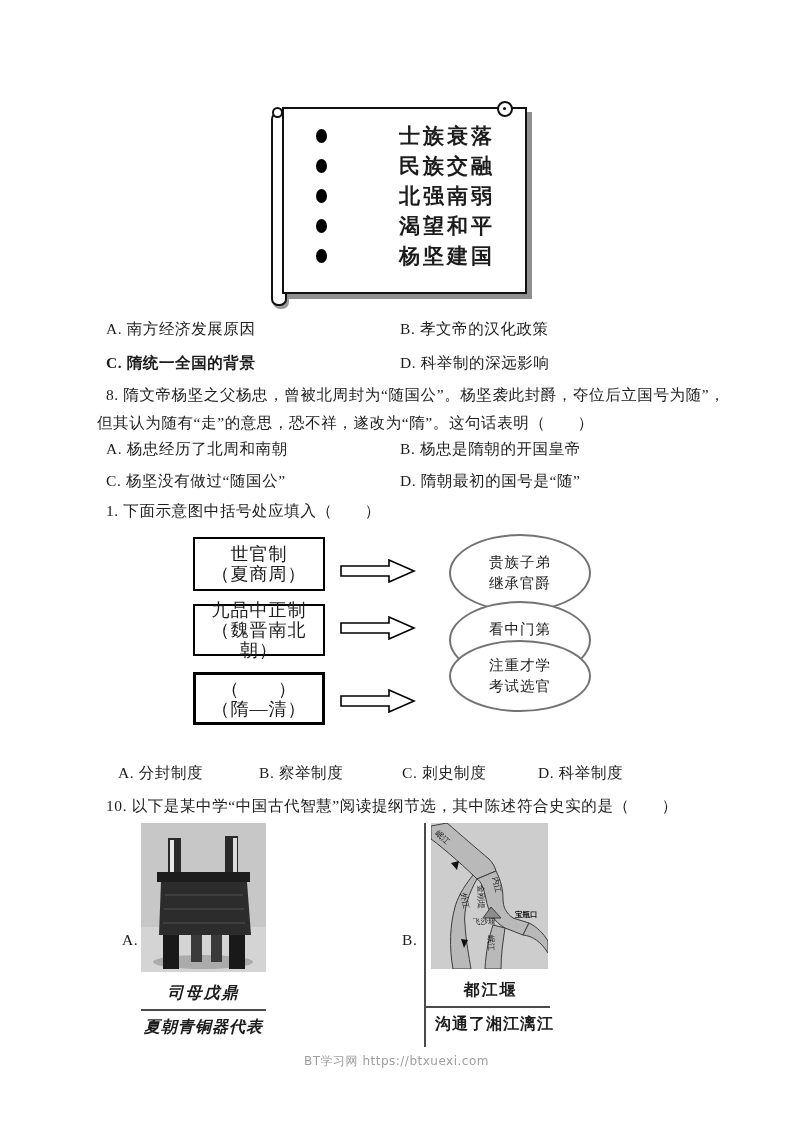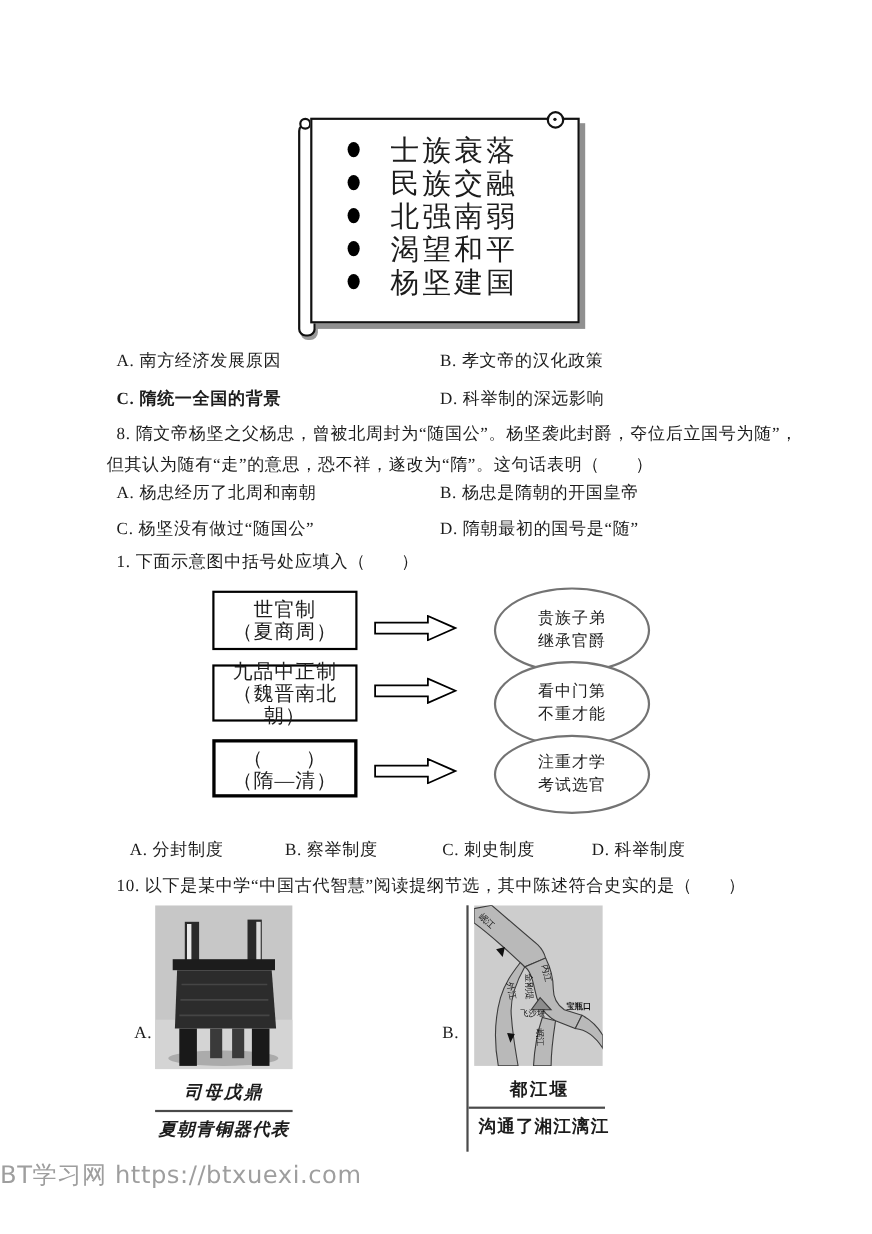--- a/index.html
+++ b/index.html
@@ -14,21 +14,21 @@
   .scroll-rod::before{content:"";position:absolute;left:-1px;top:-7px;width:7px;height:7px;
               border:2px solid #111;border-radius:50%;background:#fff;}
   .scroll-main{position:absolute;left:11px;top:10px;width:241px;height:183px;background:#fff;
               border:2.5px solid #111;box-shadow:5px 5px 0 #909090;}
   .scroll-curl{position:absolute;right:12px;top:-8px;width:12px;height:12px;border:2px solid #111;
               border-radius:50%;background:#fff;}
   .scroll-curl::after{content:"";position:absolute;left:4px;top:4px;width:3px;height:3px;background:#111;border-radius:50%;}
   .scroll-list{position:absolute;left:22px;top:12px;}
   .scroll-item{display:flex;align-items:center;height:30px;}
   .scroll-dot{width:11px;height:14px;background:#000;border-radius:50%;margin-left:10px;margin-right:28px;flex:0 0 auto;}
-  .scroll-text{font-size:26px;font-weight:normal;letter-spacing:3px;white-space:nowrap;}
+  .scroll-text{font-size:21px;font-weight:bold;letter-spacing:3px;white-space:nowrap;margin-left:44px;}
 
   
   .dbox{position:absolute;left:193px;width:132px;border:2px solid #000;background:#fff;box-sizing:border-box;
         display:flex;flex-direction:column;align-items:center;justify-content:center;
         font-size:18px;line-height:20px;letter-spacing:1px;text-align:center;}
   .dbox.thick{border-width:3px;}
   .flow-arrow{position:absolute;left:340px;width:76px;height:24px;}
   .dellipse{position:absolute;left:449px;width:142px;border:2px solid #737373;border-radius:50%;background:#fff;box-sizing:border-box;
         display:flex;flex-direction:column;align-items:center;justify-content:center;
         font-size:14.5px;line-height:21px;letter-spacing:1px;text-align:center;}
@@ -37,21 +37,21 @@
   .card{position:absolute;}
   .photo{display:block;}
   .card-title{text-align:center;font-weight:bold;font-size:16px;margin-top:11px;letter-spacing:2px;white-space:nowrap;}
   .card-divider{border:0;border-top:2px solid #4a4a4a;margin:5px 0 0 0;}
   .card-desc{font-weight:bold;font-size:16px;margin-top:6px;letter-spacing:1px;white-space:nowrap;}
   .cardA .card-desc{text-align:center;}
   .cardB{border-left:2px solid #4a4a4a;padding-left:5px;height:224px;box-sizing:border-box;}
   .cardB .card-divider{margin-left:-5px;}
   .cardB .card-desc{text-align:left;padding-left:4px;}
 
-  .footer{position:absolute;left:0;right:0;top:1053px;text-align:left;color:#9e9e9e;font-size:22px;
+  .footer{position:absolute;left:0;right:0;top:1053px;text-align:center;color:#9e9e9e;font-size:12px;
           font-family:"DejaVu Sans","Liberation Sans",sans-serif;letter-spacing:0.5px;}
   svg text{font-family:"Liberation Serif","DejaVu Serif",serif;}
 </style>
 </head>
 <body>
 
 <div class="page">
 
   <div class="scroll">
     <div class="scroll-rod"></div>
@@ -120,21 +120,21 @@
     <span>不重才能</span>
   </div>
 
   <div class="dbox thick" style="top:672px;height:53px;">
     <span>（　　）</span>
     <span>（隋—清）</span>
   </div>
   <svg class="flow-arrow" style="top:689px;" viewBox="0 0 76 24">
     <polygon points="1,7 49,7 49,1 74,12 49,23 49,17 1,17" fill="#fff" stroke="#000" stroke-width="1.6"></polygon>
   </svg>
-  <div class="dellipse" style="top:668px;height:72px;text-align:right;">
+  <div class="dellipse" style="top:640px;height:72px;text-align:right;">
     <span>注重才学</span>
     <span>考试选官</span>
   </div>
 
   <div class="t" style="left:118px;top:762px;">A. 分封制度</div>
   <div class="t" style="left:259px;top:762px;">B. 察举制度</div>
   <div class="t" style="left:402px;top:762px;">C. 刺史制度</div>
   <div class="t" style="left:538px;top:762px;">D. 科举制度</div>
 
   <div class="t" style="left:106px;top:795px;">10. 以下是某中学“中国古代智慧”阅读提纲节选，其中陈述符合史实的是（　　）</div>

